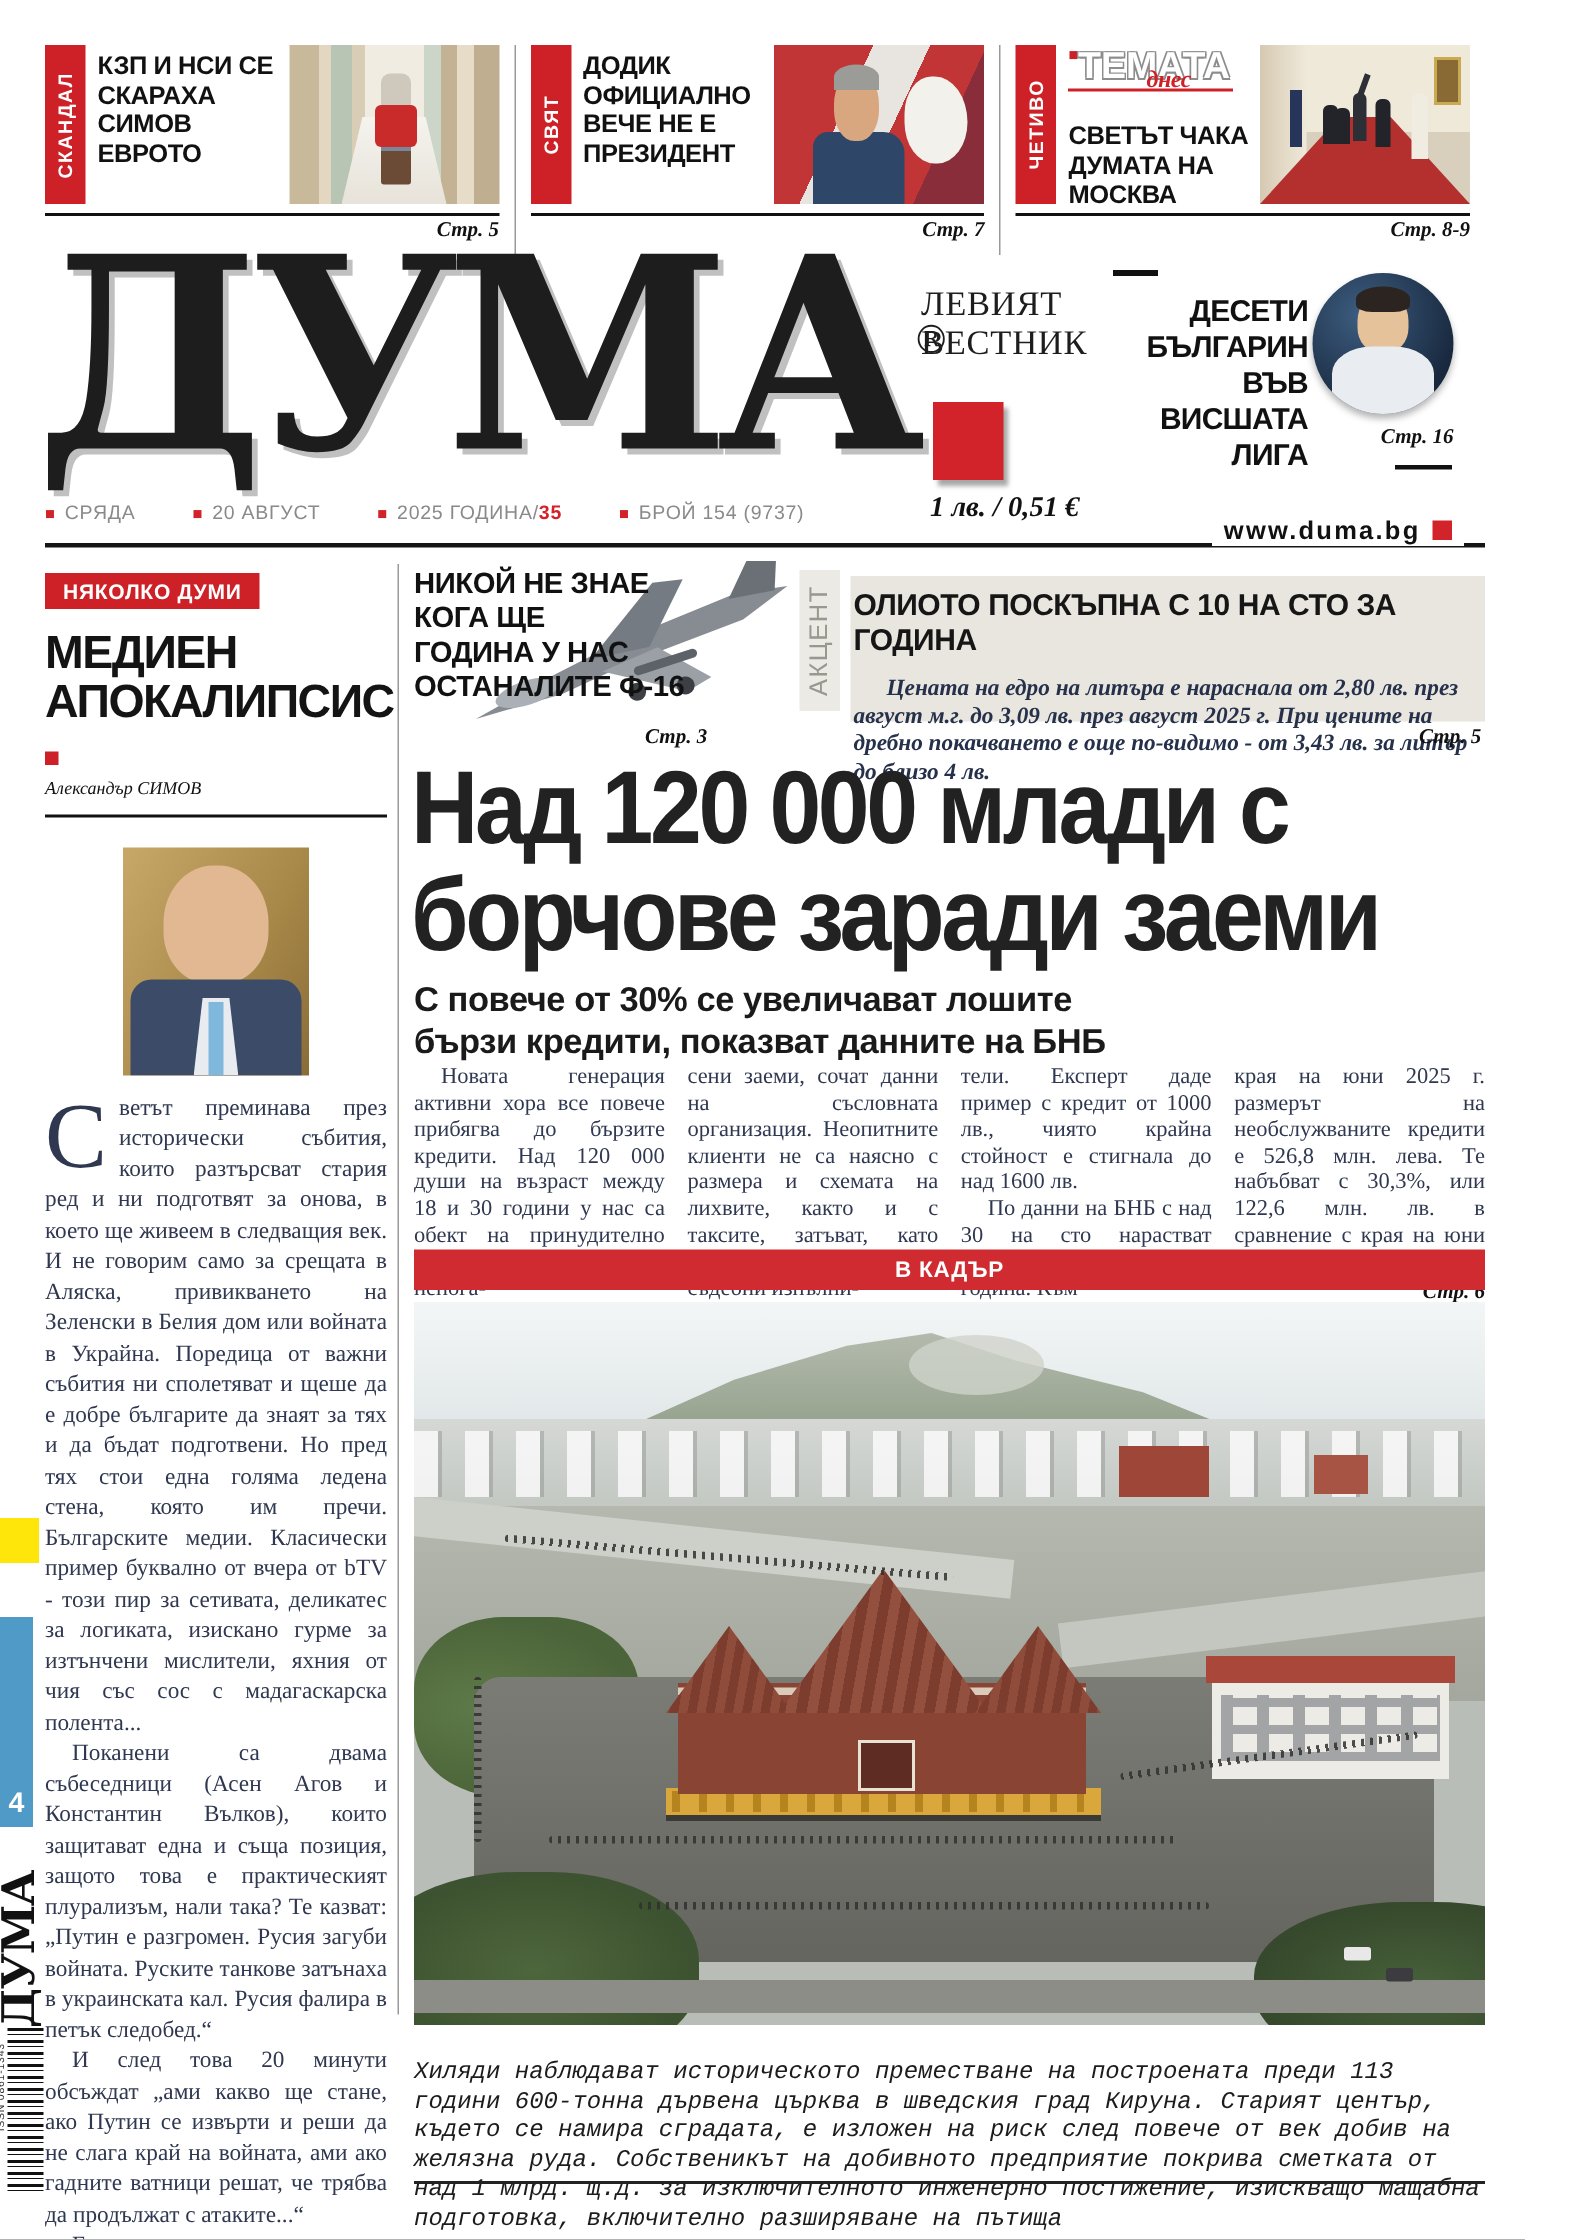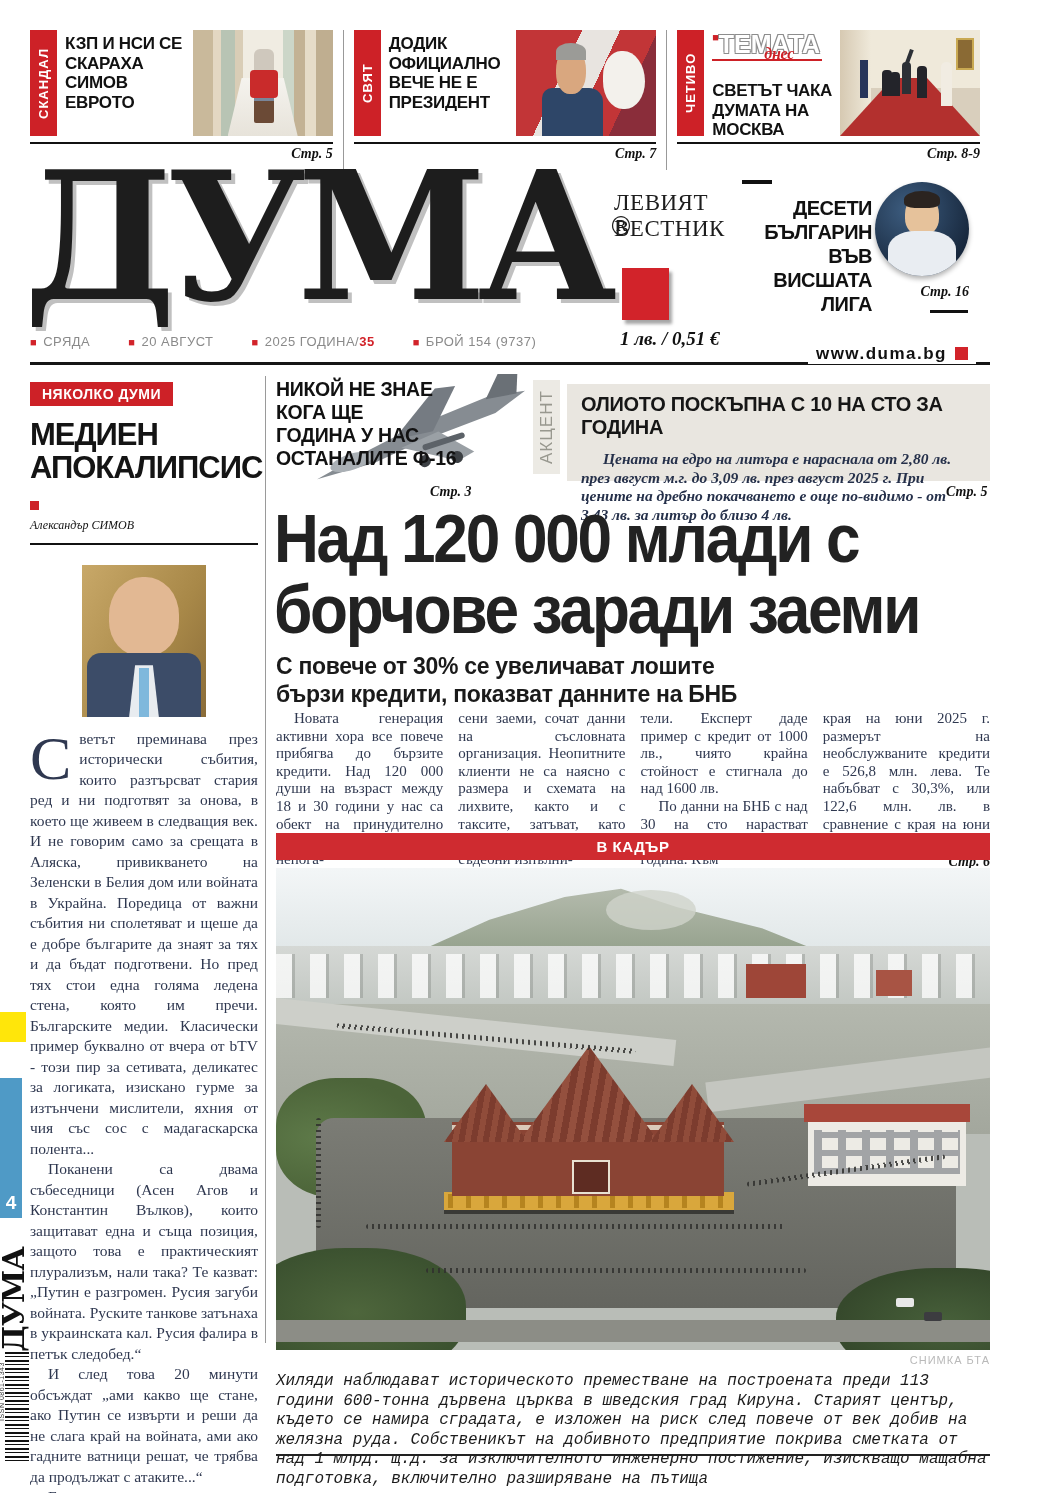--- a/index.html
+++ b/index.html
@@ -115,21 +115,21 @@
              font-size:7px;color:#333;letter-spacing:.5px;white-space:nowrap;}
 
   
   .f16{position:absolute;left:276px;top:378px;width:256px;height:122px;}
   .f16 svg{position:absolute;right:-18px;top:-4px;}
   .f16 .lines{position:relative;z-index:2;font-weight:bold;font-size:19.5px;line-height:1.18;letter-spacing:-0.3px;}
   .f16-page{position:absolute;left:430px;top:484px;}
   .ak-label{position:absolute;left:533px;top:380px;width:27px;height:94px;background:#eceae4;color:#98988f;
             writing-mode:vertical-rl;transform:rotate(180deg);display:flex;align-items:center;justify-content:center;
             font-size:17px;letter-spacing:1px;}
-  .akcent{position:absolute;left:567px;top:384px;width:423px;height:97px;background:#e9e6e0;box-sizing:border-box;padding:9px 14px;}
+  .akcent{position:absolute;left:567px;top:384px;width:423px;height:97px;background:#e9e6e0;box-sizing:border-box;padding:9px 2px;}
   .ak-title{font-weight:bold;font-size:20px;letter-spacing:-0.3px;color:#161616;}
   .ak-body{margin-top:11px;font-family:"Liberation Serif","DejaVu Serif",serif;font-style:italic;font-size:15.5px;
            line-height:18.5px;color:#25304a;text-indent:22px;font-weight:bold;}
   .ak-page{position:absolute;left:946px;top:484px;}
 
   
   .headline{position:absolute;left:274px;top:503px;width:716px;color:#222;}
   .hl-line{font-weight:bold;font-size:69px;line-height:71px;letter-spacing:-2.5px;white-space:nowrap;
            transform:scaleX(.9);transform-origin:0 0;}
   .subhead{position:absolute;left:276px;top:652px;width:520px;font-weight:bold;font-size:23px;line-height:28px;color:#1a1a1a;letter-spacing:-0.3px;}
@@ -396,17 +396,16 @@
     </div>
     <div class="crowd c1"></div>
     <div class="crowd c2"></div>
     <div class="crowd c3"></div>
     <div class="crowd c4"></div>
     <div class="crowd c5"></div>
     <div class="p-road3"></div>
     <div class="p-car1"></div>
     <div class="p-car2"></div>
   </div>
-  <div class="credit">СНИМКА БТА</div>
   <div class="caption">Хиляди наблюдават историческото преместване на построената преди 113 години 600-тонна дървена църква в шведския град Кируна. Старият център, където се намира сградата, е изложен на риск след повече от век добив на желязна руда. Собственикът на добивното предприятие покрива сметката от над 1 млрд. щ.д. за изключителното инженерно постижение, изискващо мащабна подготовка, включително разширяване на пътища</div>
   <div class="bottom-rule"></div>
 
 </div>
 
 </body></html>

